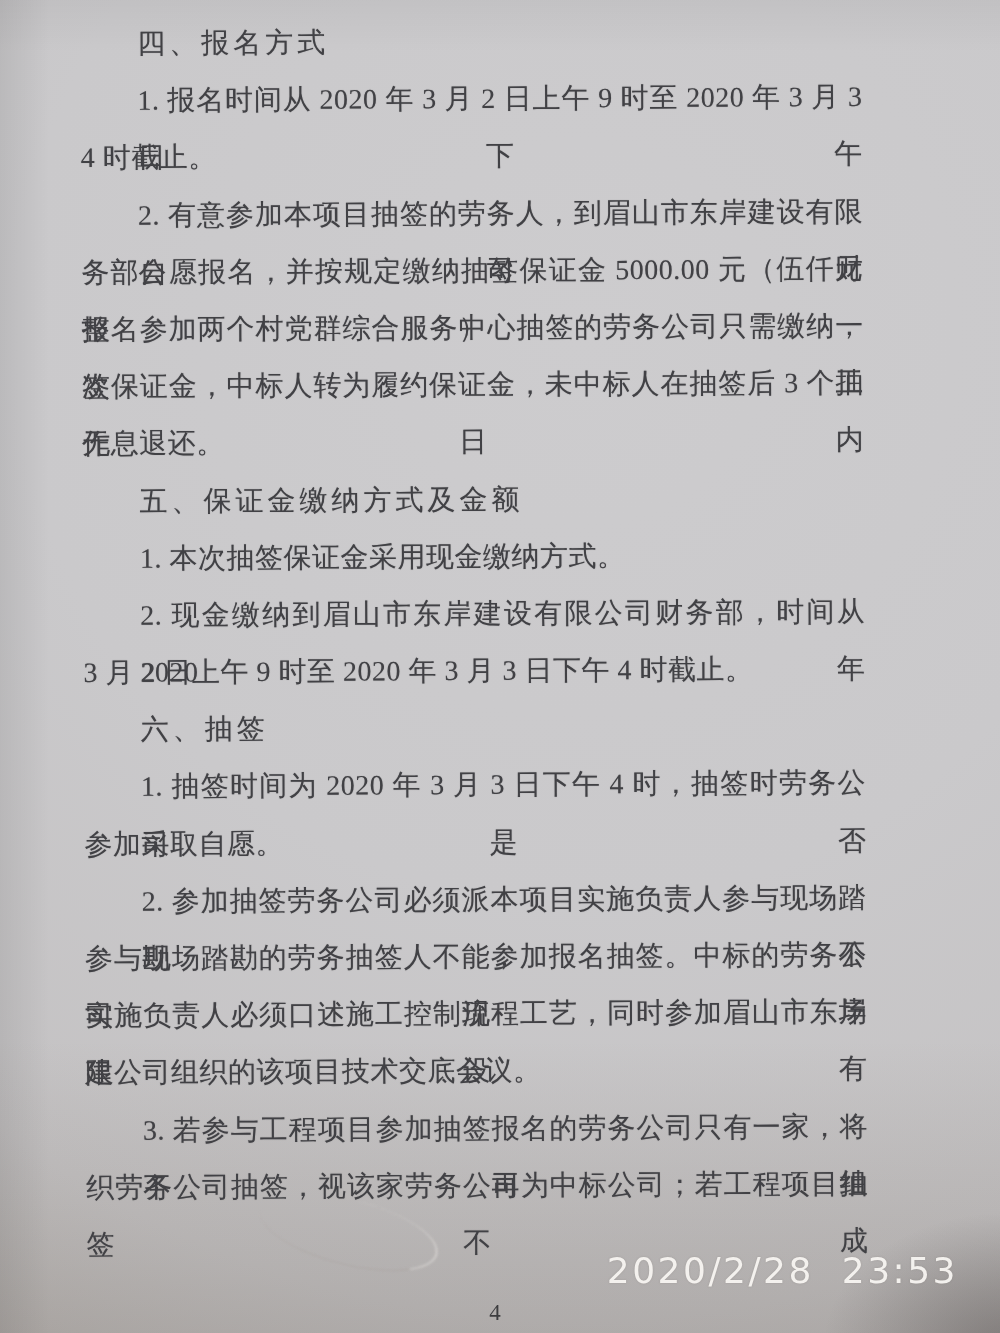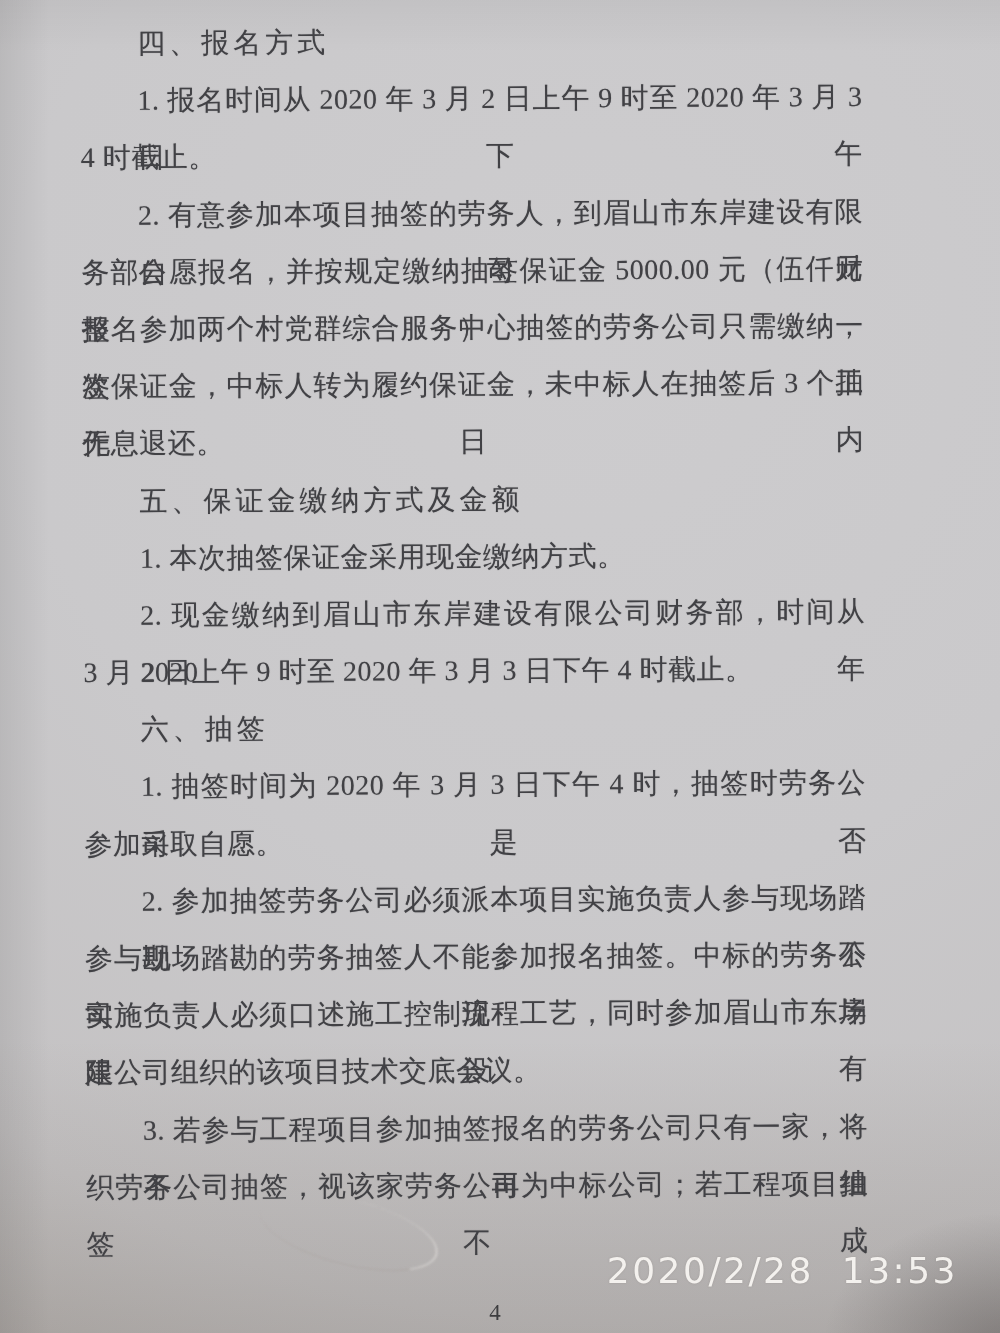--- a/index.html
+++ b/index.html
@@ -101,14 +101,14 @@
       <div class="line">参加采取自愿。</div>
       <div class="line indent justify">2. 参加抽签劳务公司必须派本项目实施负责人参与现场踏勘，不</div>
       <div class="line justify">参与现场踏勘的劳务抽签人不能参加报名抽签。中标的劳务公司现场</div>
       <div class="line justify">实施负责人必须口述施工控制流程工艺，同时参加眉山市东岸建设有</div>
       <div class="line">限公司组织的该项目技术交底会议。</div>
       <div class="line indent justify">3. 若参与工程项目参加抽签报名的劳务公司只有一家，将不再组</div>
       <div class="line justify">织劳务公司抽签，视该家劳务公司为中标公司；若工程项目抽签不成</div>
     </div>
   <div class="crease"></div>
   <div class="page-number">4</div>
-  <div class="timestamp">2020/2/28  13:53</div>
+  <div class="timestamp">2020/2/28  23:53</div>
 </div>
 
 </body></html>

